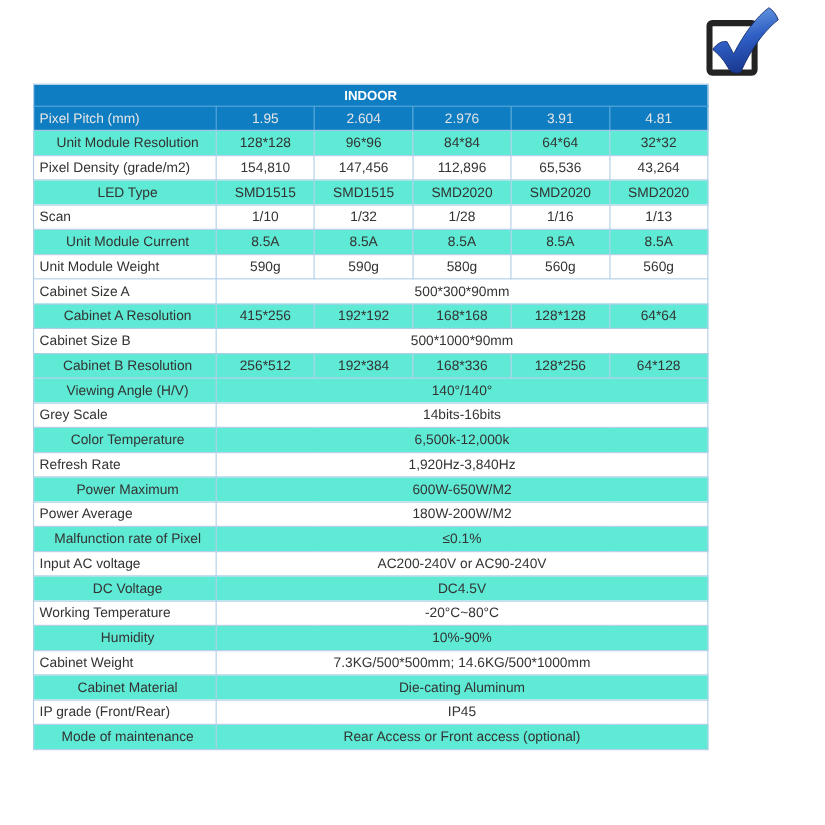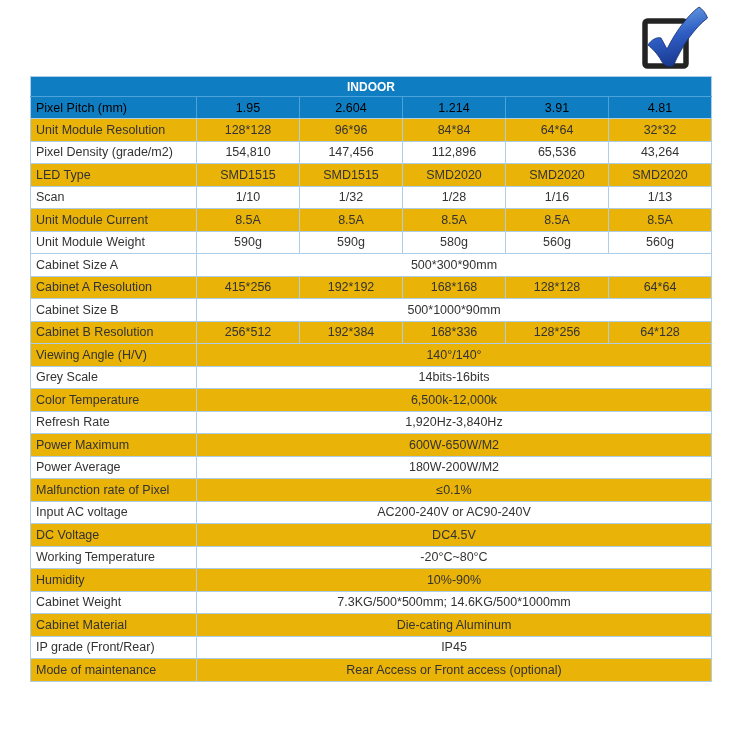--- a/index.html
+++ b/index.html
@@ -2,39 +2,39 @@
 <html><head>
 <meta charset="utf-8">
 <style>
   html,body{margin:0;padding:0;background:#ffffff;}
   .page{
     position:relative;width:750px;height:750px;background:#ffffff;overflow:hidden;
     font-family:"Liberation Sans",sans-serif;color:#333333;
   }
   .logo{position:absolute;left:638px;top:2px;width:76px;height:70px;}
   table.spec{
-    position:absolute;left:30px;top:76px;width:682px;
+    position:absolute;left:30px;top:76px;width:614px;
     border-collapse:collapse;table-layout:fixed;
     font-size:12.5px;color:#333333;border:1px solid #aecde8;
   }
   col.label-col{width:166px;}
   .indoor-cell{
     background:#0e7dc2;color:#ffffff;font-weight:700;font-size:12px;
     height:19px;text-align:center;border-bottom:1px solid #4da2d9;padding:0;
   }
   tr.pitch-row td{
-    background:#0e7dc2;color:#000000;height:21px;text-align:center;
+    background:#0e7dc2;color:#e5e5e5;height:21px;text-align:center;
     padding:0;font-size:12.5px;border-bottom:1px solid #aecde8;
   }
   tr.pitch-row td + td{border-left:1px solid #4da2d9;}
   tr.pitch-row td.label-cell{text-align:left;padding-left:5px;}
   tbody td{height:21.5px;padding:0;border:1px solid #aecde8;background:#ffffff;}
   tbody td.label-cell{text-align:left;padding-left:5px;}
   tbody td.value-cell{text-align:center;}
-  tbody tr.tint td{background:#eab308;}
+  tbody tr.tint td{background:#5eead4;text-align:center;}
 </style>
 </head>
 <body>
 
 <div class="page">
 
   <div class="logo">
     <svg width="76" height="70" viewBox="0 0 76 70">
       <defs>
         <linearGradient id="checkGrad" x1="0" y1="0" x2="0.25" y2="1">
@@ -59,21 +59,21 @@
     </colgroup>
     <thead>
       <tr>
         <td class="indoor-cell" colspan="6">INDOOR</td>
       </tr>
       <tr class="pitch-row">
         <td class="label-cell">Pixel Pitch (mm)</td>
 
       <td>1.95</td>
           <td>2.604</td>
-          <td>1.214</td>
+          <td>2.976</td>
           <td>3.91</td>
           <td>4.81</td>
         </tr>
     </thead>
     <tbody>
 
         <tr class="tint">
           <td class="label-cell">Unit Module Resolution</td>
           <td class="value-cell">128*128</td>
           <td class="value-cell">96*96</td>

